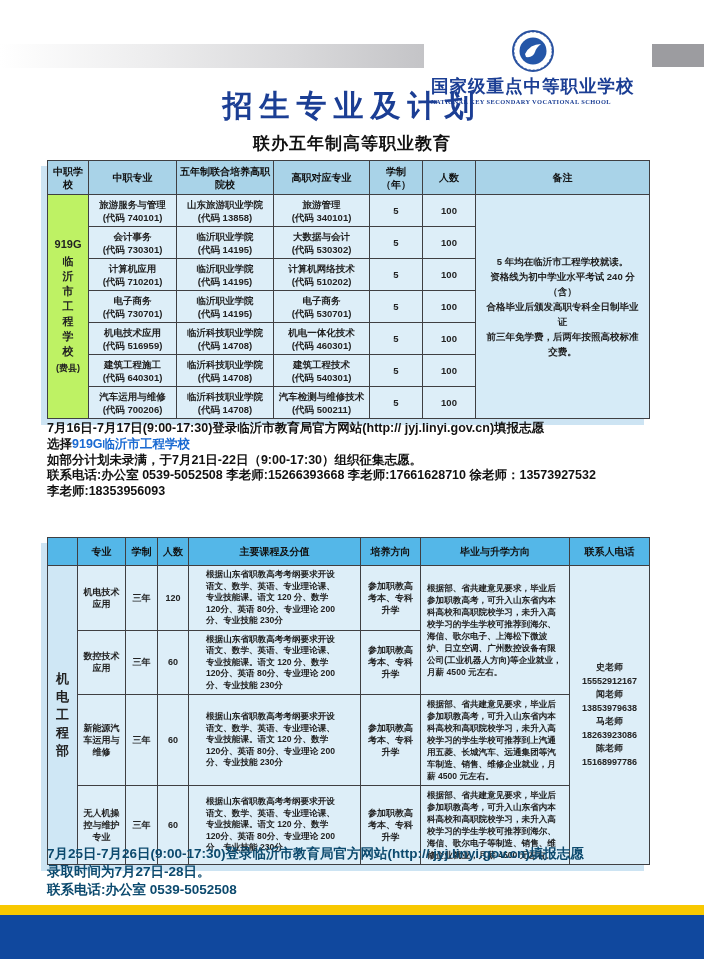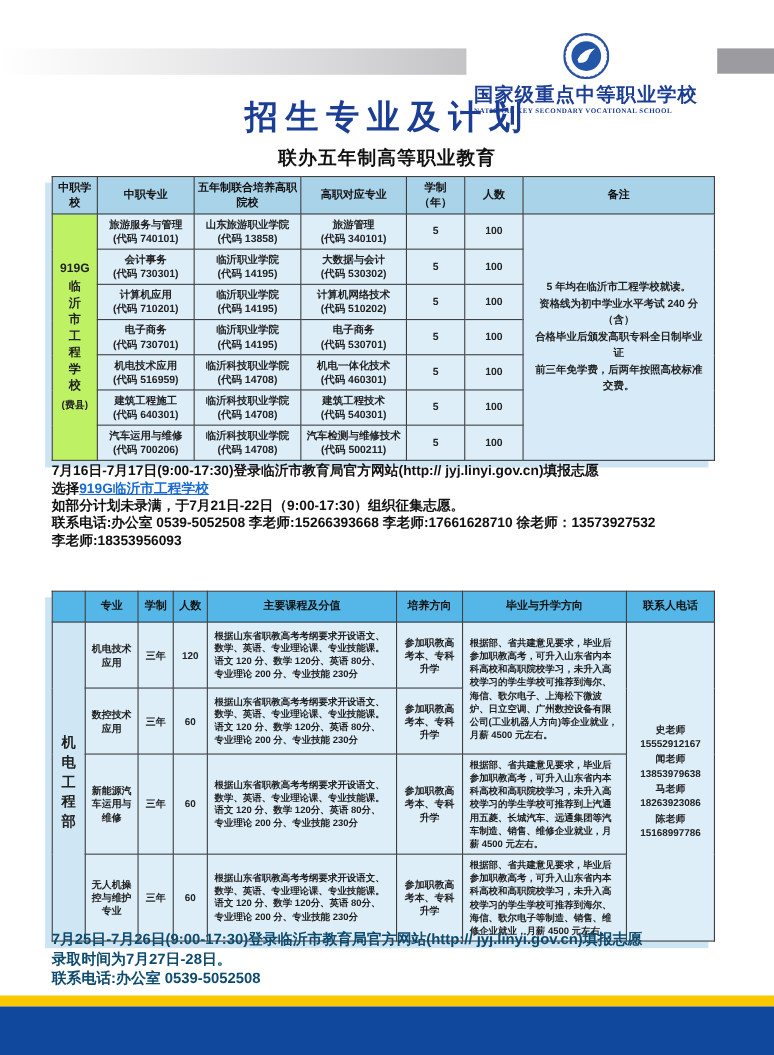--- a/index.html
+++ b/index.html
@@ -33,36 +33,36 @@
   .tbl th,.tbl td{border:1px solid #3f3f42;text-align:center;vertical-align:middle;
     padding:2px 3px;box-sizing:border-box;}
   .t1 th{background:#a9d3e8;font-size:10px;font-weight:bold;height:34px;line-height:13px;color:#111;}
   .t1 td{font-size:9.5px;line-height:13px;height:32px;font-weight:bold;color:#222;}
   .t1 .cell-school{background:#bef264;}
   .t1 .cell-remark{background:#d6ebf7;text-align:center;padding:4px 8px;font-weight:bold;}
   .t1 .cell-remark div{line-height:15px;}
   .t2 th{background:#54b7e8;font-size:10px;font-weight:bold;height:28px;line-height:12px;color:#111;}
   .t2 td{font-size:9px;line-height:12px;font-weight:bold;color:#222;}
   .t2 .cell-dept{background:#cfe7f5;}
-  .t2 .cell-course{text-align:left;padding:3px 6px;line-height:11.5px;font-size:8.6px;}
+  .t2 .cell-course{text-align:left;padding:3px 17px;line-height:11.5px;font-size:8.6px;}
   .t2 .cell-grad{text-align:left;padding:3px 6px;line-height:12px;font-size:8.6px;}
   .t2 .r1 td{height:60px;}
   .t2 .r2 td{height:60px;}
   .t2 .r3 td{height:78px;}
   .t2 .r4 td{height:70px;}
   .vert-wrap{font-size:11px;font-weight:bold;line-height:15px;}
   .vert-chars{width:13px;margin:2px auto;word-break:break-all;line-height:15px;}
   .dept-chars{width:14px;margin:0 auto;word-break:break-all;font-size:13px;line-height:18px;font-weight:bold;}
   .contact-line{line-height:13.5px;font-size:9px;}
 
   .notes1{position:absolute;left:47px;top:421px;width:612px;
     font-size:12.5px;font-weight:bold;line-height:15.8px;color:#111;}
   .notes2{position:absolute;left:47px;top:845px;width:612px;
     font-size:13.5px;font-weight:bold;line-height:18px;color:#0c4a6e;}
-  .link-blue{color:#1a6ad2;text-decoration:underline;}
+  .link-blue{color:#1a6ad2;}
   .yellow-bar{position:absolute;left:0;top:905px;width:704px;height:10px;background:#f8c800;}
   .blue-footer{position:absolute;left:0;top:915px;width:704px;height:44px;background:#10489e;}
 </style>
 </head>
 <body>
 
 <div class="gradient-bar"></div>
 <div class="gray-block"></div>
 <div class="logo-row">
   <svg class="logo-circle" viewBox="0 0 42 42">

